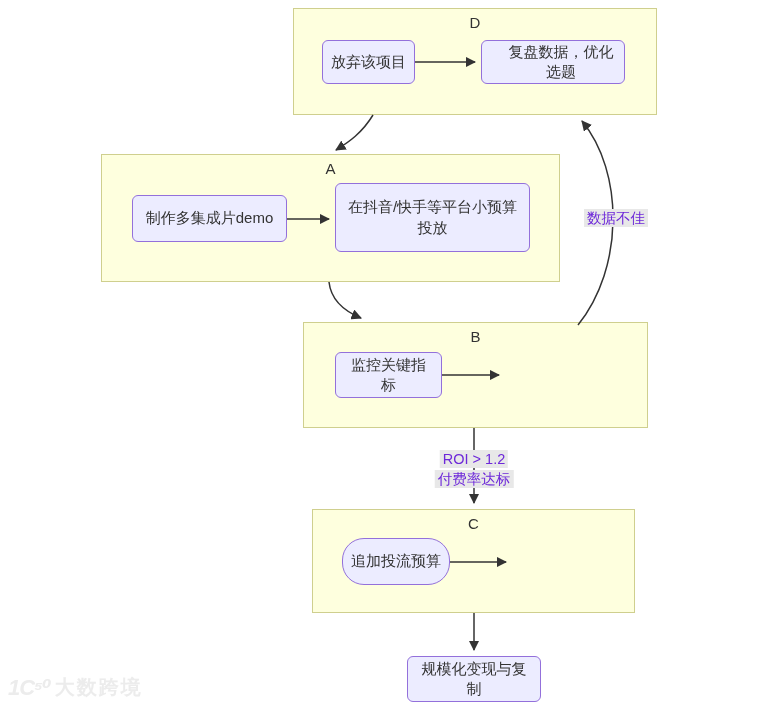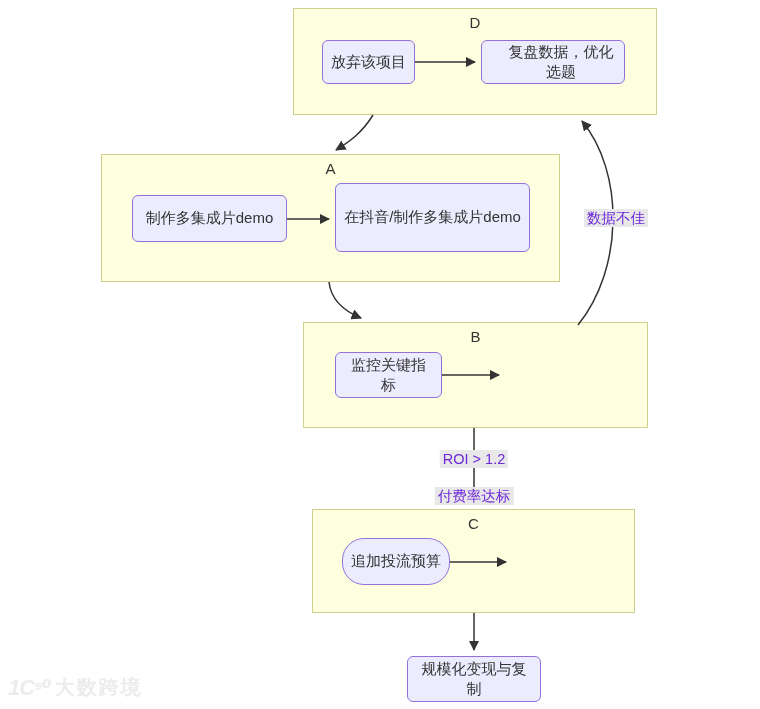--- a/index.html
+++ b/index.html
@@ -13,21 +13,21 @@
 
   .node{position:absolute;background:#ececff;border:1px solid #9370db;border-radius:6px;
        box-sizing:border-box;display:flex;align-items:center;justify-content:center;
        text-align:center;font-size:15px;color:#333;line-height:1.35;padding:2px 8px;
        z-index:3;}
 
   svg.edges{position:absolute;left:0;top:0;z-index:2;}
 
   .edge-label{position:absolute;z-index:4;font-size:14.5px;color:#6d28d9;}
   .edge-label span{background:#e8e8e8;padding:0 3px;display:inline-block;line-height:1.25;}
-  .edge-label-stack{display:flex;flex-direction:column;align-items:center;gap:19px;}
+  .edge-label-stack{display:flex;flex-direction:column;align-items:center;gap:2px;}
 
   .watermark{position:absolute;left:8px;top:674px;z-index:1;color:#ececec;
        display:flex;align-items:center;gap:4px;user-select:none;}
   .wm-logo{font-size:22px;font-weight:bold;font-style:italic;letter-spacing:-1px;}
   .wm-text{font-size:20px;font-weight:bold;letter-spacing:2px;}
 </style>
 </head>
 <body>
 
 <div class="canvas">
@@ -73,21 +73,21 @@
       <path d="M 442,375 L 499,375" marker-end="url(#arrow)"></path>
 
       <path d="M 450,562 L 506,562" marker-end="url(#arrow)"></path>
     </g>
   </svg>
 
   <div class="node" style="left:322px;top:40px;width:93px;height:44px;">放弃该项目</div>
   <div class="node" style="left:481px;top:40px;width:144px;height:44px;padding-left:24px;">复盘数据，优化选题</div>
 
   <div class="node" style="left:132px;top:195px;width:155px;height:47px;">制作多集成片demo</div>
-  <div class="node" style="left:335px;top:183px;width:195px;height:69px;">在抖音/制作多集成片demo</div>
+  <div class="node" style="left:335px;top:183px;width:195px;height:69px;">在抖音/快手等平台小预算投放</div>
 
   <div class="node" style="left:335px;top:352px;width:107px;height:46px;">监控关键指标</div>
 
   <div class="node" style="left:342px;top:538px;width:108px;height:47px;border-radius:22px;">追加投流预算</div>
 
   <div class="node" style="left:407px;top:656px;width:134px;height:46px;">规模化变现与复制</div>
 
   <div class="edge-label" style="left:616px;top:209px;transform:translateX(-50%);">
     <span>数据不佳</span>
   </div>

